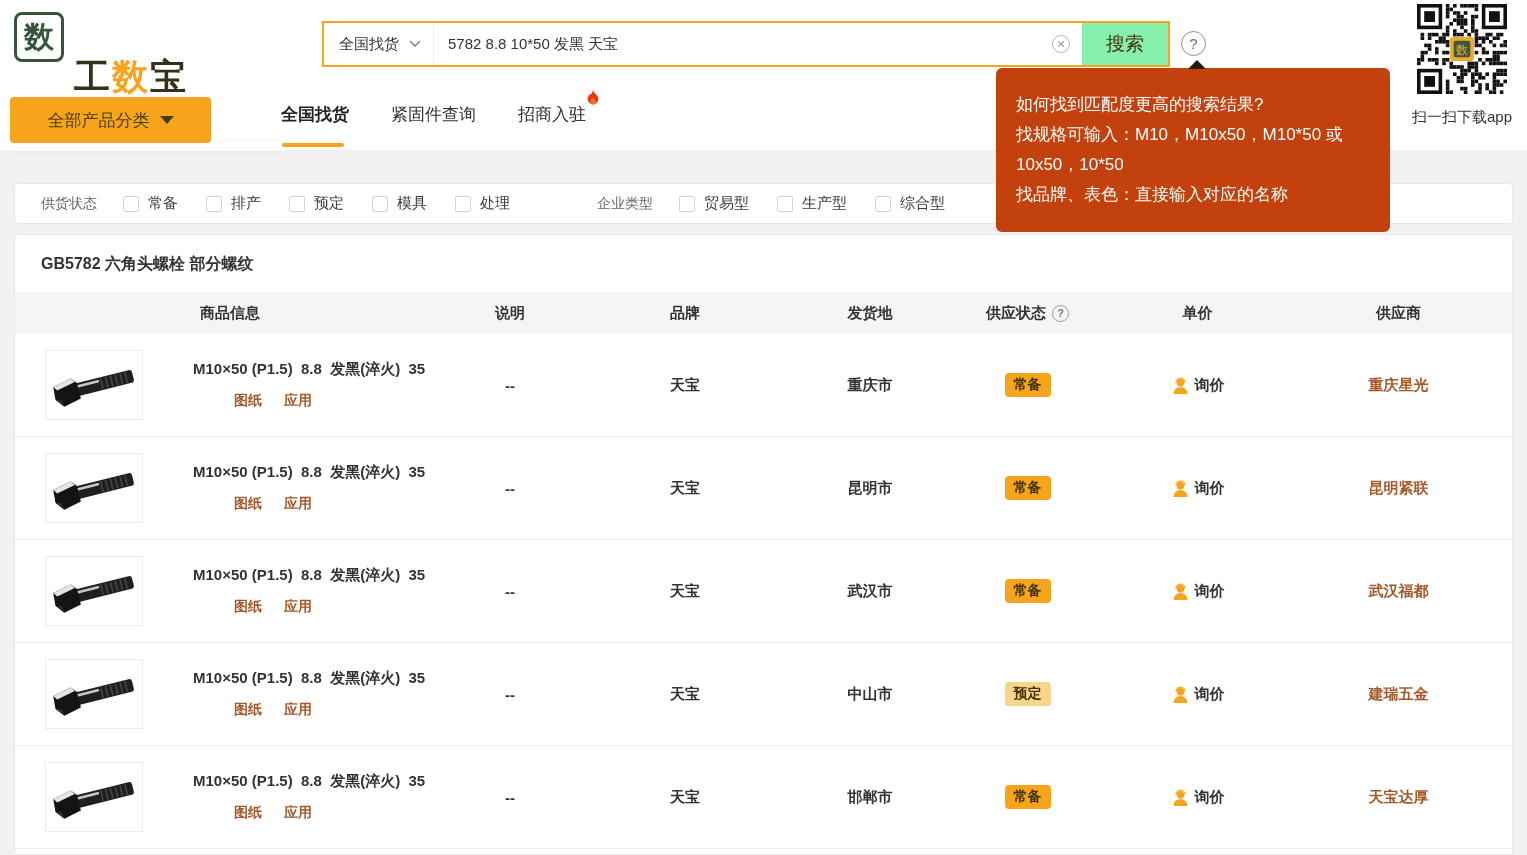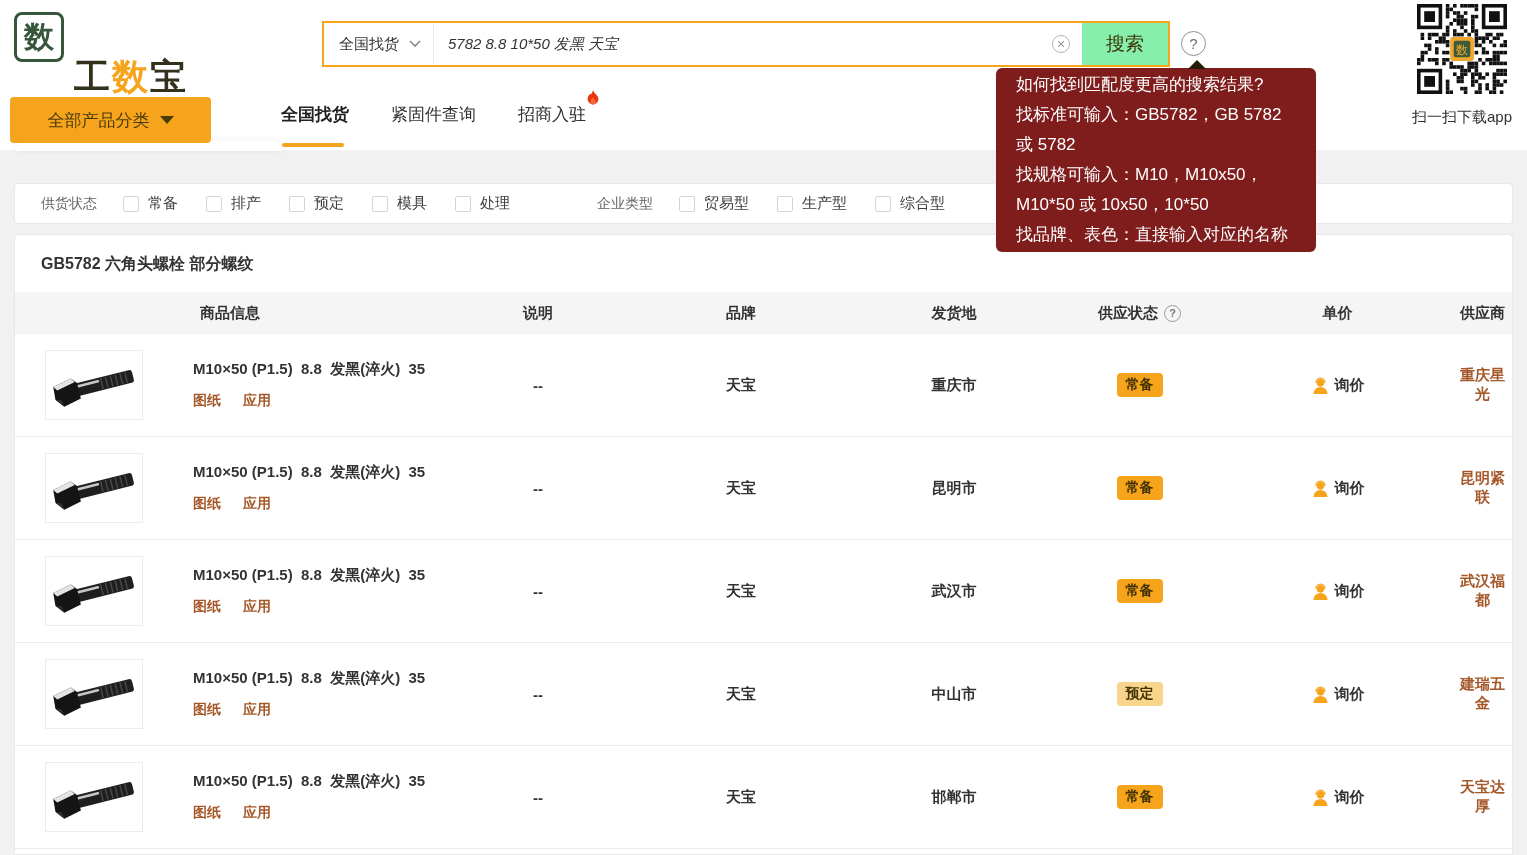--- a/index.html
+++ b/index.html
@@ -17,21 +17,21 @@
   .logo-cn { font-size:36px; font-weight:bold; line-height:38px; letter-spacing:2px;margin-top:46px; }
   .logo-cn .dark { color:#33301c; } .logo-cn .accent { color:#f7a41d; }
   .logo-en { font-size:14px; font-weight:bold; letter-spacing:2.5px; color:#33301c; margin-top:-2px;text-align:center; }
 
   .searchbar { position:absolute; left:322px; top:21px; width:848px; height:46px;
                border:2px solid #f7a41d; display:flex; align-items:stretch; background:#fff; }
   .scope { width:110px; display:flex; align-items:center; padding-left:15px;
            border-right:1px solid #ececec; font-size:15px; color:#333; cursor:pointer; }
   .scope svg { margin-left:10px; }
   .search-input { flex:1; border:none; outline:none; font-size:15px; color:#333; padding:0 14px;
-                  font-family:inherit;font-style:italic; }
+                  font-family:inherit; }
   .clear-btn { align-self:center; width:18px; height:18px; border:1px solid #b5b5b5; border-radius:50%;
                color:#9a9a9a; font-size:11px; line-height:16px; text-align:center; margin-right:12px;
                cursor:pointer; }
   .search-btn { width:86px; background:#86efac; border:none; font-size:19px; color:#3f3304;
                 font-family:Liberation Sans, sans-serif; cursor:pointer; }
   .help-circle { position:absolute; left:1181px; top:31px; width:25px; height:25px;
                  border:1.5px solid #8f8f8f; border-radius:50%; color:#6f6f6f;
                  font-size:15px; display:flex; align-items:center; justify-content:center; cursor:pointer; }
 
   .qr-wrap { position:absolute; left:1410px; top:4px; width:104px; text-align:center; }
@@ -47,22 +47,22 @@
                border-radius:10px 10px 0 0; box-shadow:0 0 6px rgba(0,0,0,.07); }
 
   .tabs { position:absolute; left:281px; top:103px; display:flex; gap:42px; }
   .tab { font-size:17px; color:#333; cursor:pointer; position:relative; padding-bottom:18px; }
   .tab.active { font-weight:bold; color:#222; }
   .tab.active::after { content:""; position:absolute; left:1px; bottom:-3px; width:62px; height:4px;
                        background:#f7a41d; border-radius:2px; }
   .tab .flame { position:absolute; right:-16px; top:-14px; }
 
   
-  .tooltip { position:absolute; left:996px; top:68px; width:320px; background:#7f1d1d; color:#fff;
-             border-radius:6px; padding:2px 20px; font-size:17px; line-height:30px; z-index:50; }
+  .tooltip { position:absolute; left:996px; top:68px; width:394px; background:#c2410c; color:#fff;
+             border-radius:6px; padding:22px 20px; font-size:17px; line-height:30px; z-index:50; }
   .tooltip .arrow { position:absolute; top:-8px; left:192px; width:0; height:0;
                     border-left:9px solid transparent; border-right:9px solid transparent;
                     border-bottom:9px solid #241d04; }
 
   
   .filter-card { position:absolute; left:14px; top:183px; width:1499px; height:41px; background:#fff;
                  border:1px solid #e8e8e8; border-radius:4px; display:flex; align-items:center;
                  padding-left:26px; }
   .filter-label { font-size:14px; color:#666; margin-right:26px; }
   .opts { display:flex; gap:28px; }
@@ -70,35 +70,35 @@
   .cb { width:16px; height:16px; border:1px solid #d4d4d4; border-radius:2px; background:#fff; }
   .optlab { font-size:15px; color:#3d3d3d; }
   .flabel2 { margin-left:87px; }
   .clipped { margin-left:58px; font-size:14px; color:#a21caf; white-space:nowrap; }
 
   
   .results-card { position:absolute; left:14px; top:234px; width:1499px; height:621px; background:#fff;
                   border:1px solid #e8e8e8; border-radius:4px 4px 0 0; overflow:hidden;font-weight:bold; }
   .results-title { font-size:16px; color:#333; padding:19px 26px 17px; }
 
-  .trow { display:flex; align-items:center;gap:28px; }
+  .trow { display:flex; align-items:center; }
   .thead { background:#f5f5f5; height:42px; font-size:15px; color:#333; }
   .c1 { width:430px; } .c2 { width:130px; } .c3 { width:220px; } .c4 { width:150px; }
   .c5 { width:165px; } .c6 { width:175px; } .c7 { flex:1; }
   .cc { display:flex; align-items:center; justify-content:center; text-align:center; }
   .th-help { width:17px; height:17px; border:1px solid #9a9a9a; border-radius:50%; color:#777;
              font-size:11px; display:inline-flex; align-items:center; justify-content:center;
              margin-left:6px; cursor:pointer; }
 
   .prow { height:103px; border-bottom:1px solid #ededed; font-size:15px; color:#333; }
   .prod-cell { display:flex; align-items:center; padding-left:30px; }
   .prod-img { width:98px; height:70px; border:1px solid #ececec; background:#fff; margin-right:50px;
               display:flex; align-items:center; justify-content:center; cursor:pointer; }
   .prod-lines .spec { font-size:15px; color:#333; white-space:pre; cursor:pointer; }
-  .prod-links { margin-top:13px; display:flex; gap:22px; }
+  .prod-links { margin-top:13px; display:flex; gap:22px;margin-left:41px; }
   .prod-links span { color:#a5592a; font-size:14px; cursor:pointer; }
   .badge { display:inline-block; padding:3px 9px; border-radius:4px; font-size:14px; color:#433203; }
   .badge-solid { background:#f7a41d; }
   .badge-light { background:#f8d58b; }
   .price-cell { gap:5px; cursor:pointer;text-align:right; }
   .supplier { color:#a5592a; cursor:pointer; }
 </style>
 </head>
 <body>
 
@@ -634,17 +634,16 @@
     </div>
     <div class="c7 cc supplier">天宝达厚</div>
   </div>
 </div>
 </div>
 
 <div class="tooltip">
   <div class="arrow"></div>
   <div>
       <div>如何找到匹配度更高的搜索结果?</div>
-      <div>找标准可输入：GB5782，GB 5782 或 5782</div>
       <div>找规格可输入：M10，M10x50，M10*50 或 10x50，10*50</div>
       <div>找品牌、表色：直接输入对应的名称</div>
     </div>
 </div>
 
 </body></html>

